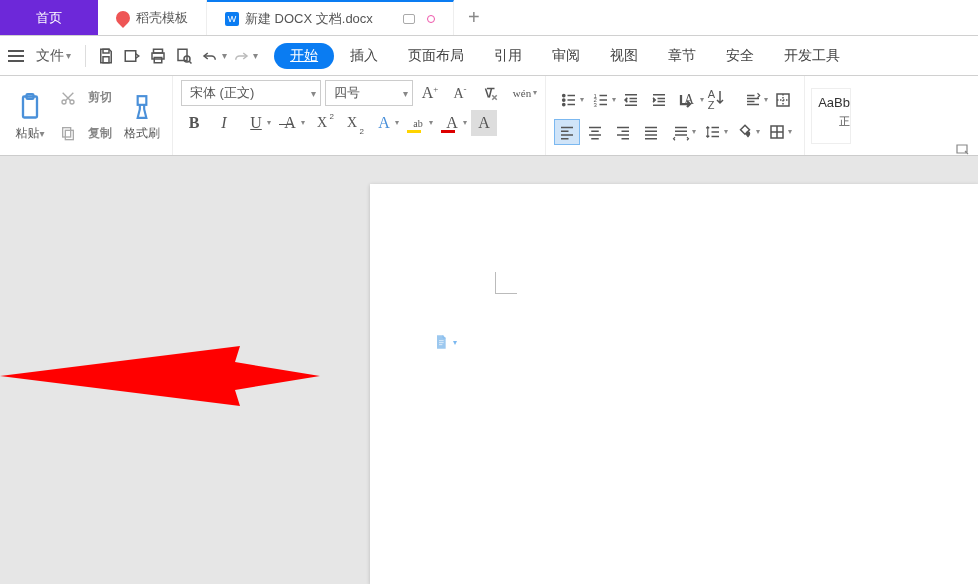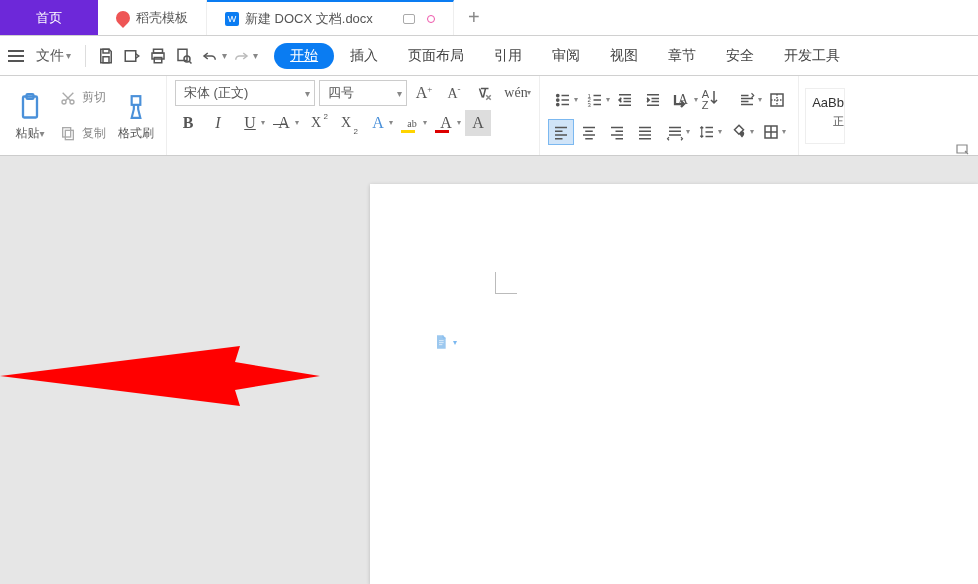--- a/index.html
+++ b/index.html
@@ -29,21 +29,21 @@
   .menu-tab { padding: 0 14px; height:100%; display:flex; align-items:center; cursor:pointer; color:#444; }
   .menu-tab.active { background:#0a7cf2; color:#fff; border-radius:14px; height:26px; padding:0 16px;text-decoration:underline; }
   
   
   .ribbon { display:flex; height:80px; background:#fff; border-bottom:1px solid #ccc; font-size:12px; color:#555; }
   .group { display:flex; align-items:center; padding:4px 8px; border-right:1px solid #eee; gap:4px; }
   .bigbtn { display:flex; flex-direction:column; align-items:center; justify-content:center; width:44px; cursor:pointer; }
   .bigbtn .ico { height:36px; display:flex; align-items:center; justify-content:center; }
   .bigbtn .lbl { font-size:12px; display:flex; align-items:center; gap:2px; }
   .smallstack { display:flex; flex-direction:column; justify-content:space-around; height:100%; }
-  .smallbtn { display:flex; align-items:center; gap:6px; padding:2px 4px; cursor:pointer; color:#888; }
+  .smallbtn { display:flex; align-items:center; gap:12px; padding:2px 4px; cursor:pointer; color:#888;font-weight:bold; }
   
   .font-group { display:flex; flex-direction:column; gap:4px; padding:4px 8px; border-right:1px solid #eee; }
   .font-row { display:flex; align-items:flex-end; gap:4px; }
   .combo { height:26px; border:1px solid #ccc; display:flex; align-items:center; padding:0 4px 0 8px; background:#fff; font-size:13px; cursor:text; }
   .combo .arrow { font-size:10px; color:#888; margin-left:auto; padding-left:6px; }
   .combo.font { width:140px; }
   .combo.size { width:88px; }
   .ibtn { width:26px; height:26px; display:inline-flex; align-items:center; justify-content:center; cursor:pointer; position:relative; }
   .ibtn.w { width:30px; }
   .ibtn svg { width:18px; height:18px; }
@@ -236,21 +236,21 @@
       <div class="ibtn">
           <span style="font-size:14px;font-family:serif">A<sup style="font-size:9px">-</sup></span>
         </div>
       <div class="ibtn">
           <svg viewBox="0 0 24 24" fill="none" stroke="#555" stroke-width="2">
             <path d="M6 6l4 12M8 6h10M14 6l-3 12"></path>
             <path d="M15 15l6 6M21 15l-6 6" stroke="#888"></path>
           </svg>
         </div>
       <div class="ibtn w">
-          <span style="font-size:14px;font-family:serif;line-height:1;text-align:center">wén</span>
+          <span style="font-size:11px;font-family:serif;line-height:1;text-align:center">wén</span>
           <span class="dd">▾</span>
         </div>
     </div>
     <div class="font-row">
       <div class="ibtn">
           <b style="font-family:serif;font-size:16px">B</b>
         </div>
       <div class="ibtn">
           <i style="font-family:serif;font-size:16px">I</i>
         </div>

